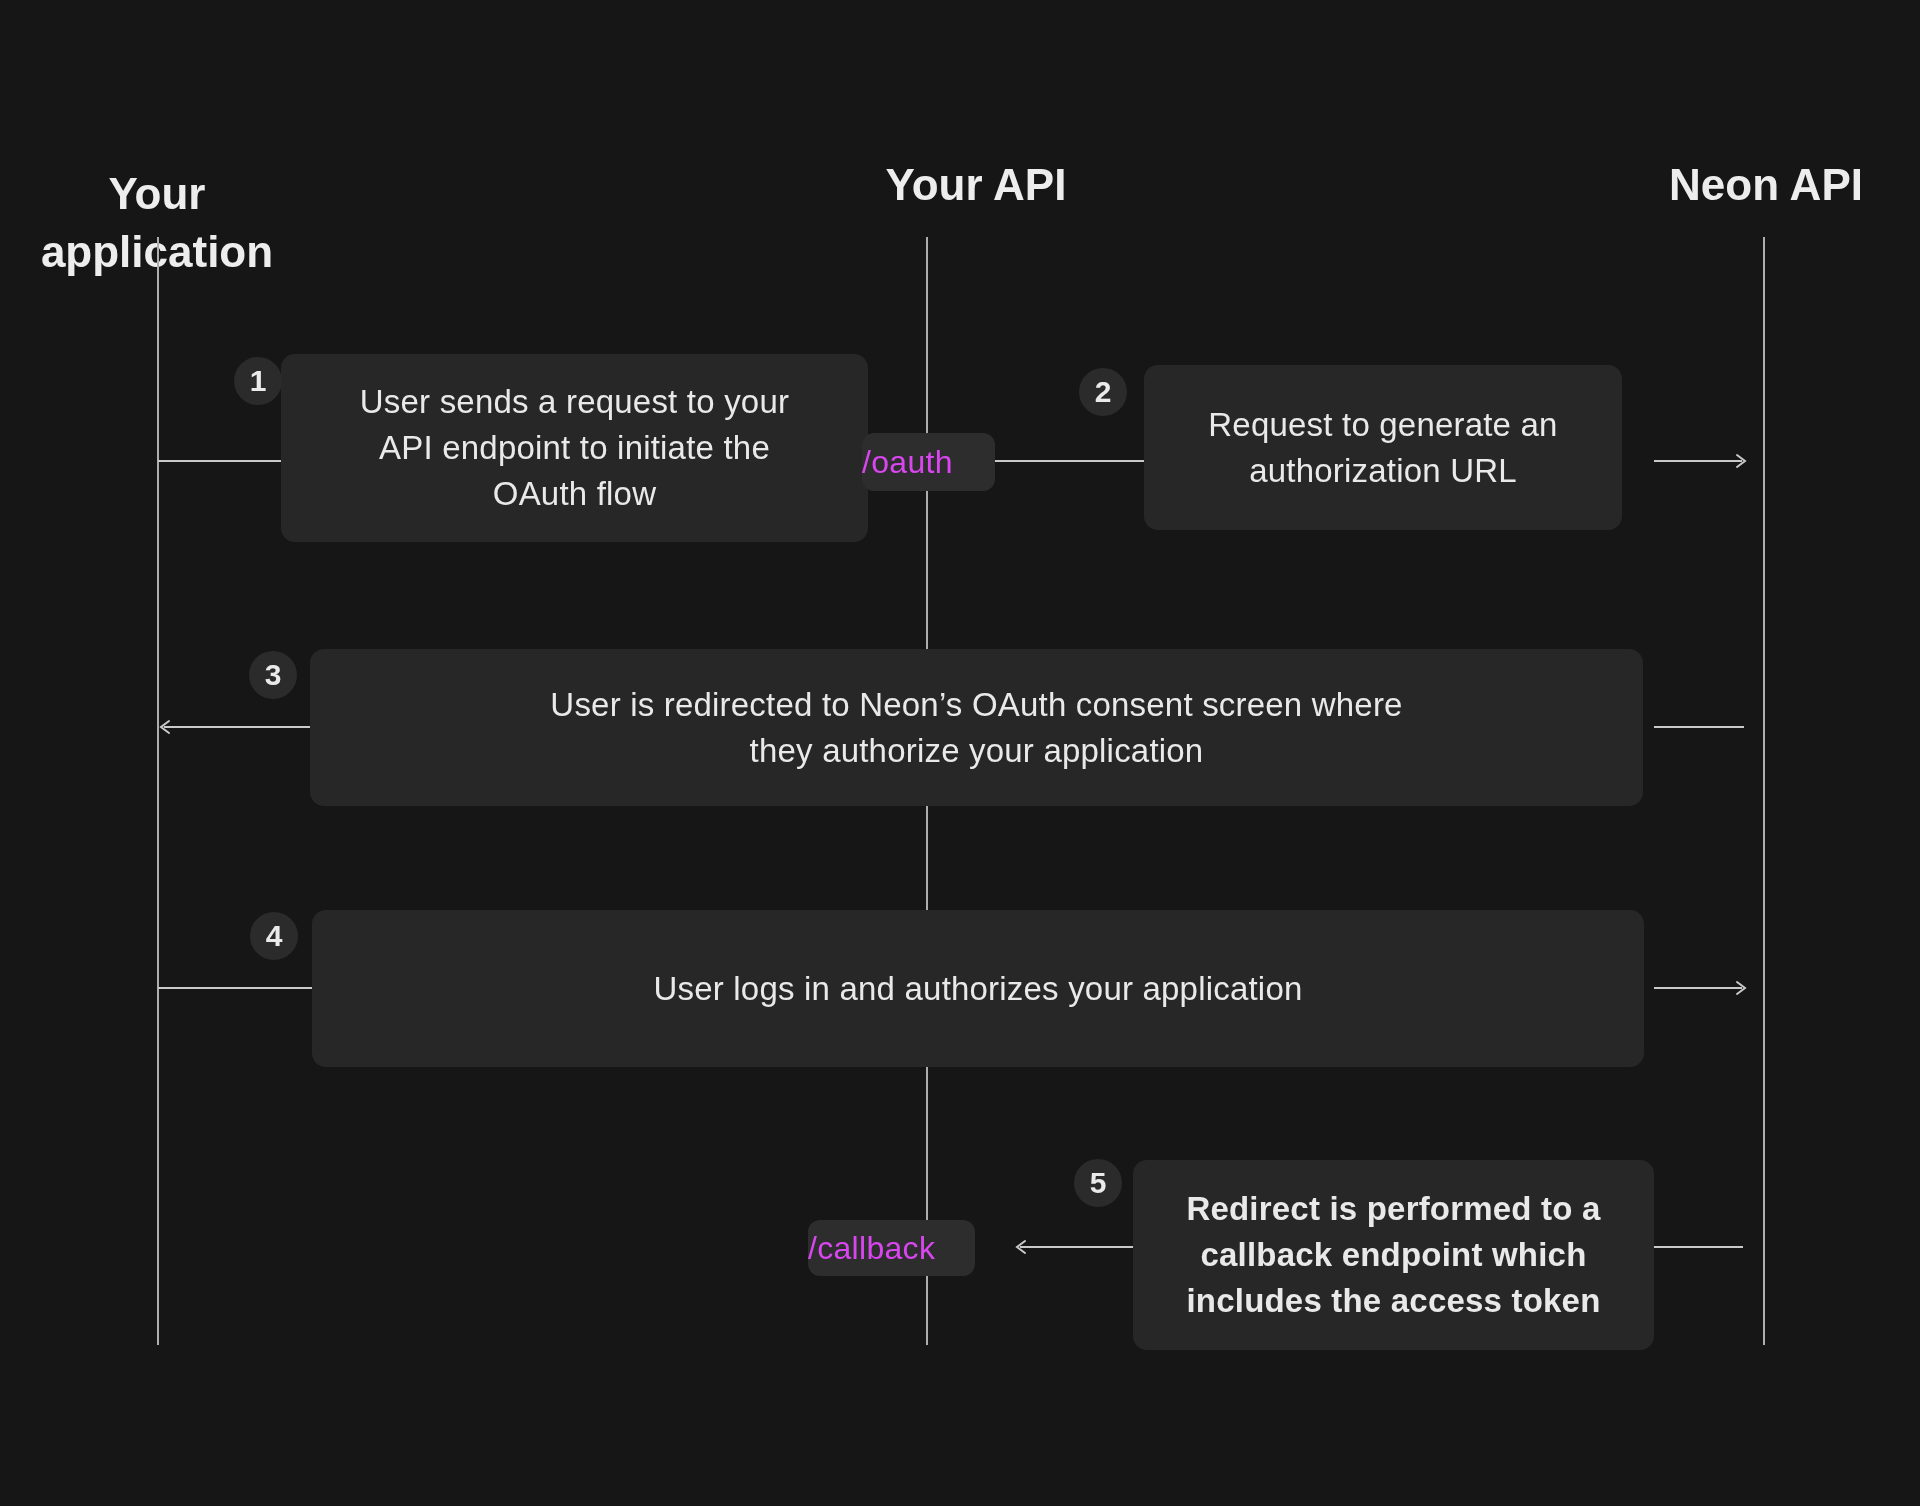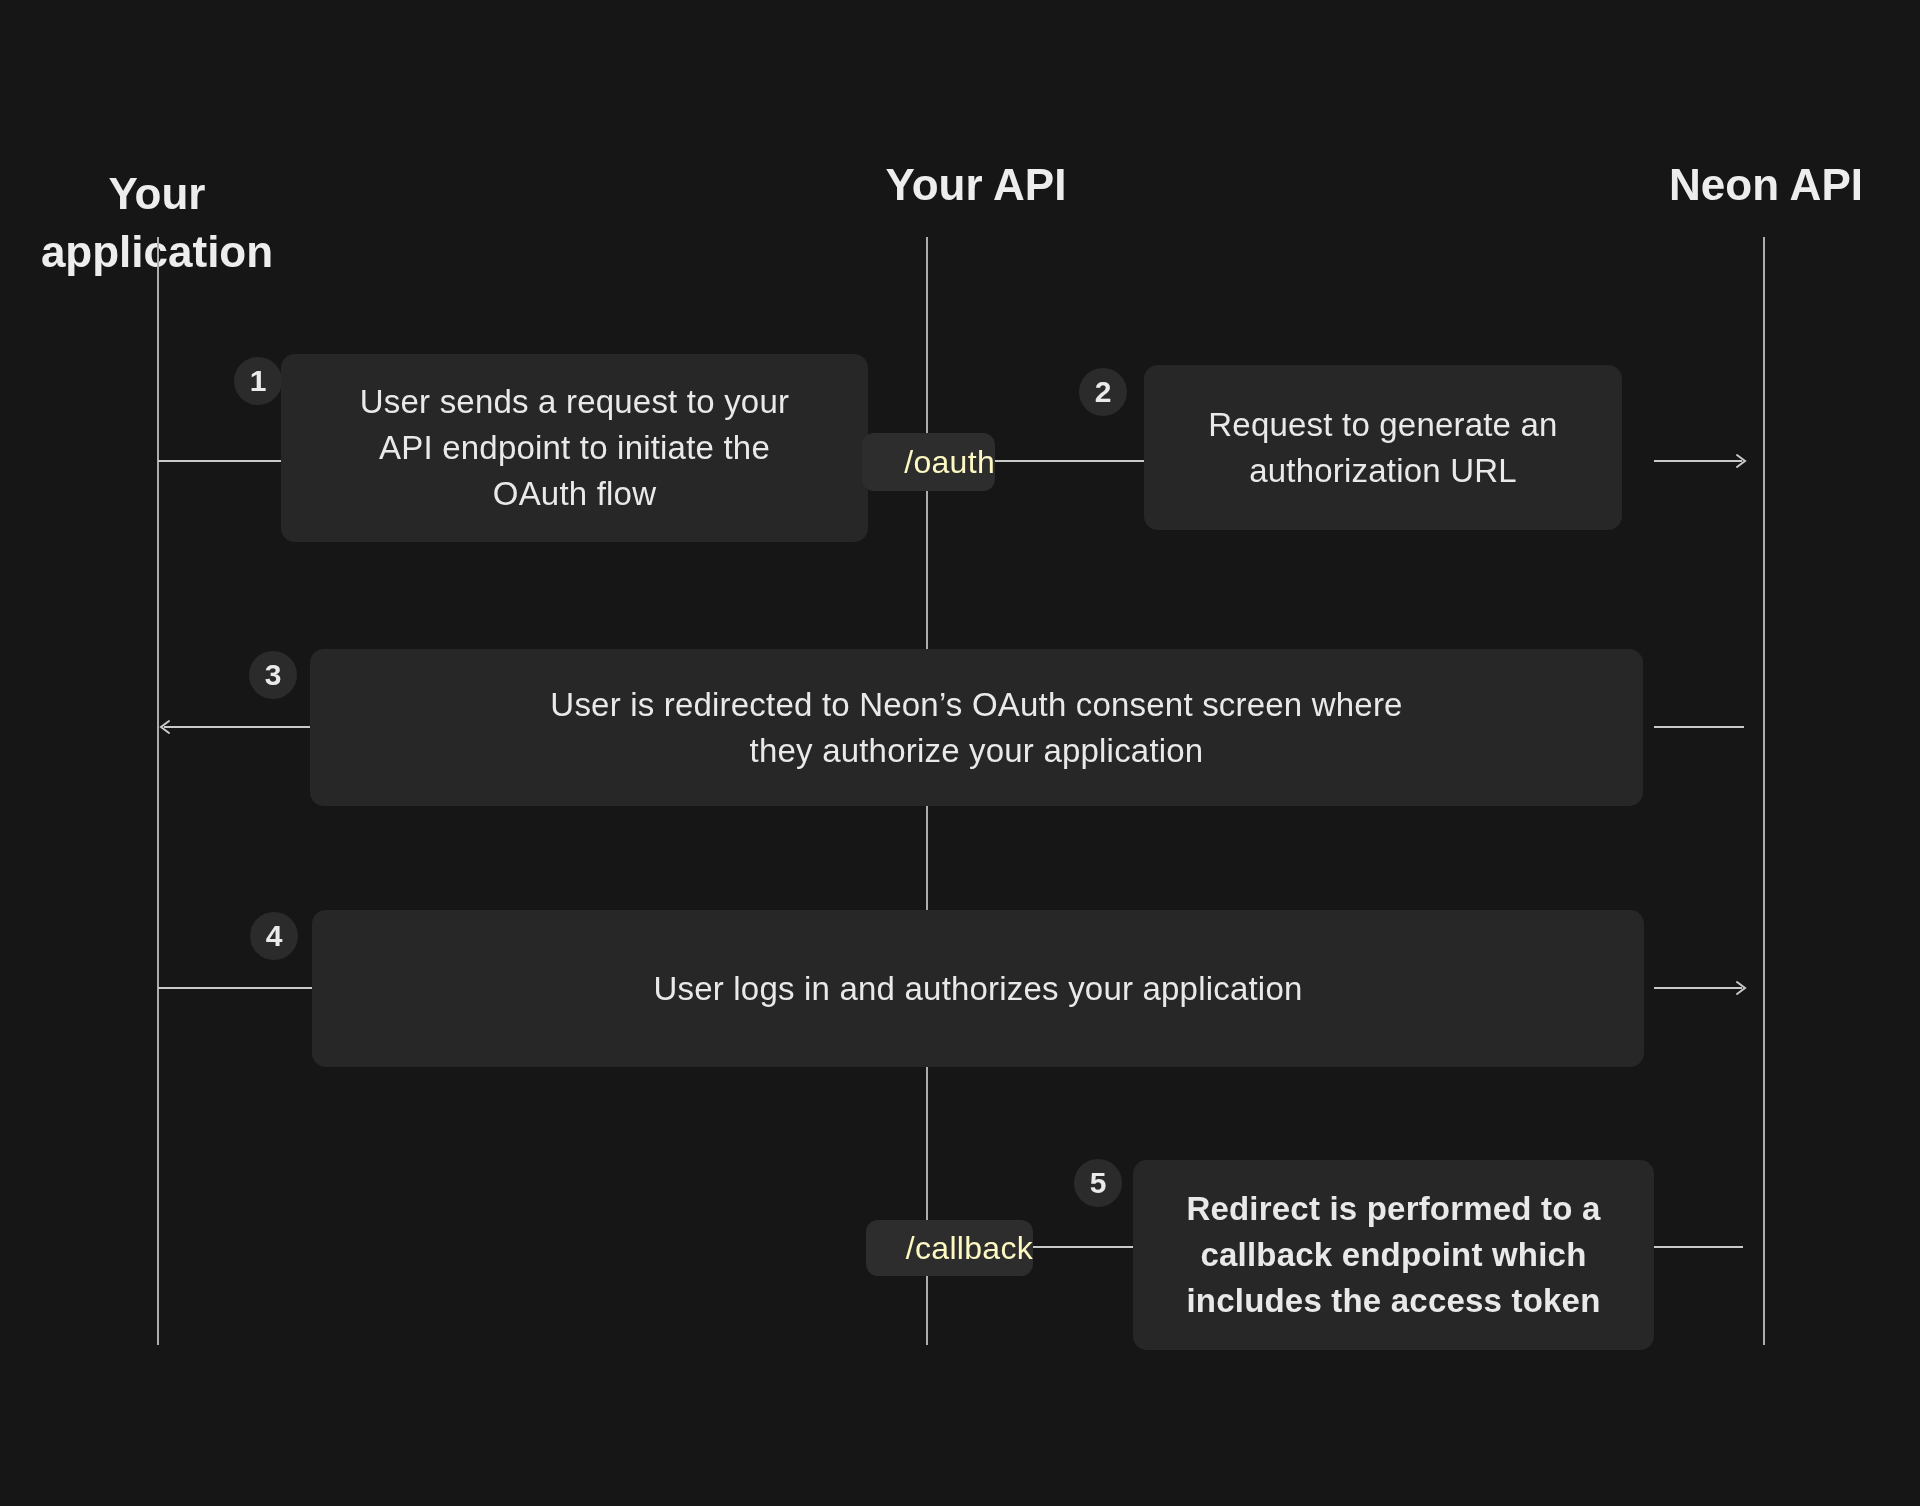--- a/index.html
+++ b/index.html
@@ -22,22 +22,22 @@
   
   .box{
     position:absolute;background:#272727;border-radius:14px;z-index:2;
     display:flex;align-items:center;justify-content:center;text-align:center;
     color:#e9e9e9;font-size:33px;line-height:46px;font-weight:400;letter-spacing:.2px;
   }
   .box .inner{margin:0 auto;}
   
   .pill{
     position:absolute;background:#2d2d2d;border-radius:12px;z-index:3;
-    display:flex;align-items:center;justify-content:flex-end;
-    color:#fef9c3;font-size:32px;font-weight:400;letter-spacing:.3px;white-space:nowrap;
+    display:flex;align-items:center;justify-content:flex-start;
+    color:#d946ef;font-size:32px;font-weight:400;letter-spacing:.3px;white-space:nowrap;
   }
   
   .badge{
     position:absolute;width:48px;height:48px;border-radius:50%;background:#2b2b2b;z-index:3;
     display:flex;align-items:center;justify-content:center;
     color:#eaeaea;font-size:30px;font-weight:600;
   }
 </style>
 </head>
 <body>
@@ -105,21 +105,21 @@
   </div>
   <div class="box" style="left:312px;top:910px;width:1332px;height:157px;">
     <div class="inner">User logs in and authorizes your application</div>
   </div>
 
   <div class="msg-line" style="left:1654px;top:987px;width:88px;"></div>
   <svg class="head" style="left:1734px;top:980px;" width="16" height="16">
     <path d="M3 2 L11 8 L3 14" fill="none" stroke="#c9c9c9" stroke-width="2" stroke-linecap="round"></path>
   </svg>
 
-  <div class="pill" style="left:866px;top:1220px;width:167px;height:56px;">
+  <div class="pill" style="left:808px;top:1220px;width:167px;height:56px;">
     <span>/callback</span>
   </div>
 
   <svg class="head" style="left:1012px;top:1239px;" width="16" height="16">
     <path d="M13 2 L5 8 L13 14" fill="none" stroke="#c9c9c9" stroke-width="2" stroke-linecap="round"></path>
   </svg>
   <div class="msg-line" style="left:1020px;top:1246px;width:113px;"></div>
 
   <div class="badge" style="left:1074px;top:1159px;">
     <span>5</span>

